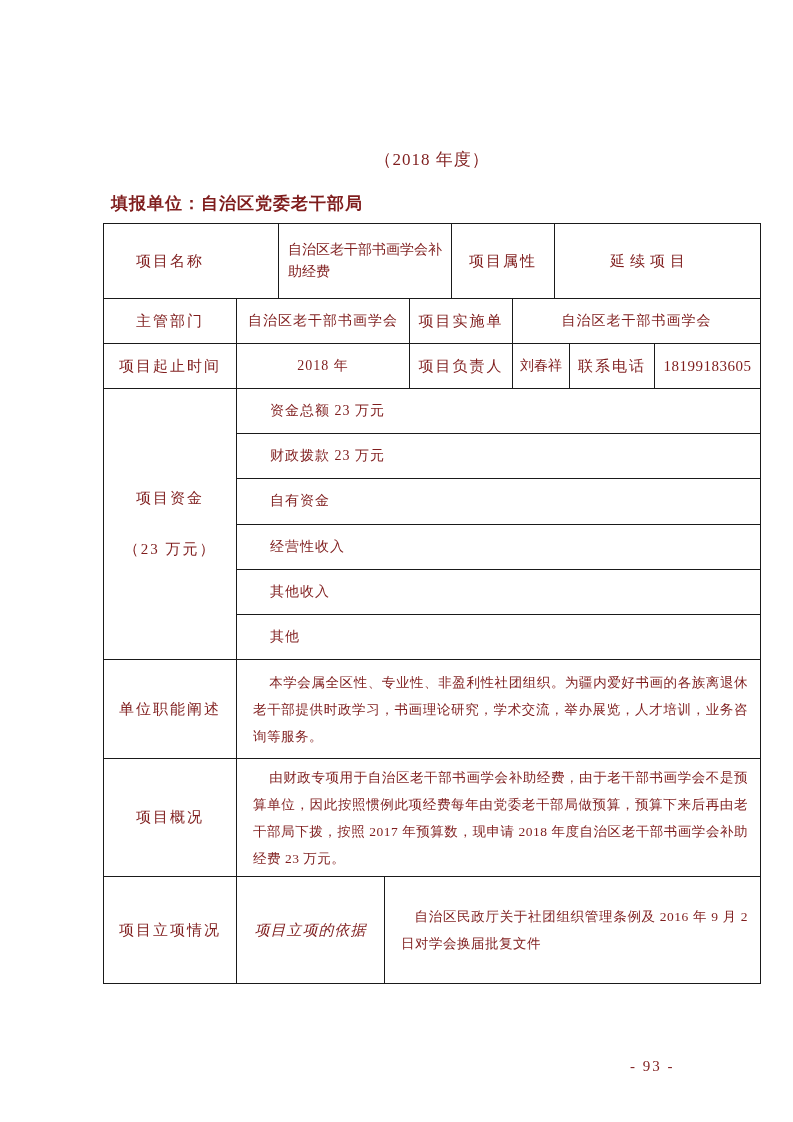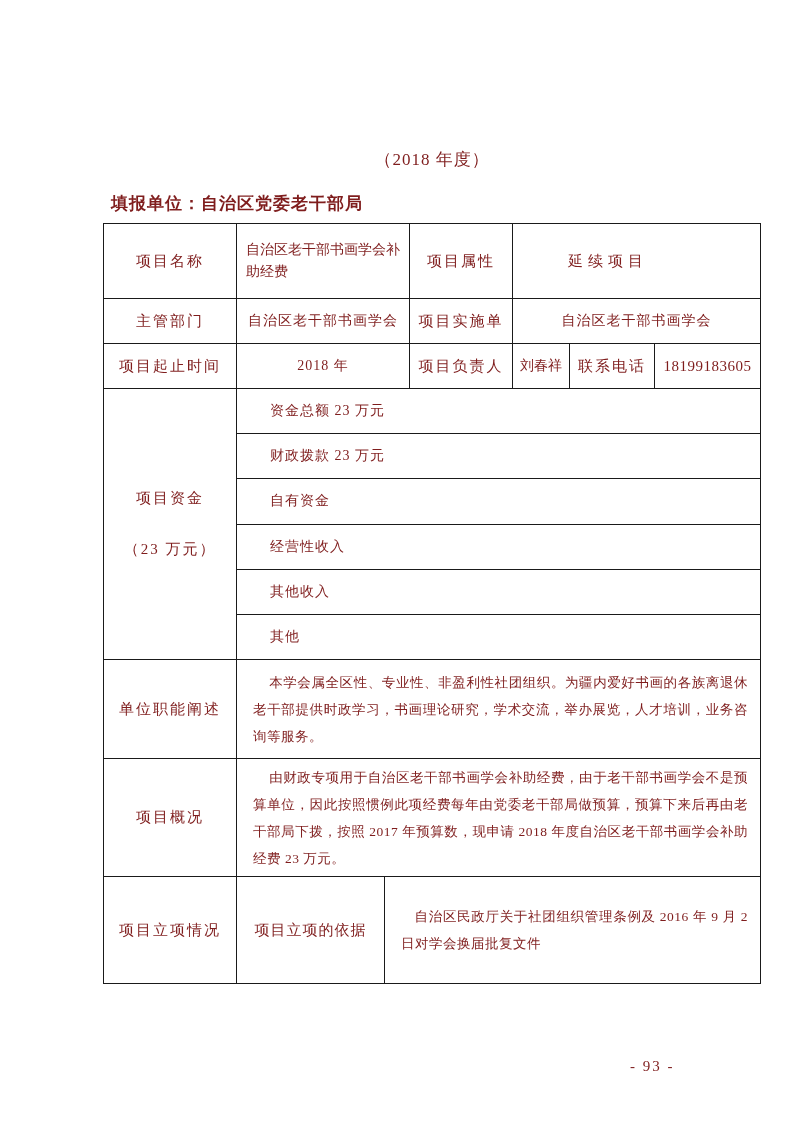--- a/index.html
+++ b/index.html
@@ -61,20 +61,21 @@
   .r3 { height: 45px; }
   .rfund { height: 271px; }
   .r5 { height: 99px; }
   .r6 { height: 118px; }
   .r7 { height: 73px; flex: 1; }
   .val-left {
     padding: 0 8px 0 9px;
     font-size: 14px;
     line-height: 22px;
     align-items: center;
+    margin-left: 42px;
   }
   .val-center { justify-content: center; letter-spacing: 1px; }
   .val-attr { padding-left: 55px; letter-spacing: 5px; font-size: 15px; }
   .sub-leader { width: 57px; flex: none; justify-content: center; font-size: 14px; }
   .sub-phone-label { width: 85px; flex: none; }
   .sub-phone { flex: 1; justify-content: center; font-size: 15px; letter-spacing: 0.5px; }
   .fund-label-cell {
     width: 132px; flex: none;
     display: flex; flex-direction: column;
     align-items: center; justify-content: center;
@@ -103,21 +104,21 @@
   .para {
     font-size: 13.5px;
     line-height: 27px;
     text-indent: 1.2em;
     text-align: justify;
     letter-spacing: 0.5px;
     width: 100%;
   }
   .r7 .cb7 { width: 148px; flex: none; border-left: 1px solid #1a1a1a;
              display: flex; align-items: center; justify-content: center;
-             font-size: 15px; letter-spacing: 1px; }
+             font-size: 15px; letter-spacing: 1px; font-style: italic; }
   .page-number {
     position: absolute;
     top: 1058px;
     left: 630px;
     font-size: 15px;
     letter-spacing: 2px;
   }
 </style>
 </head>
 <body>

